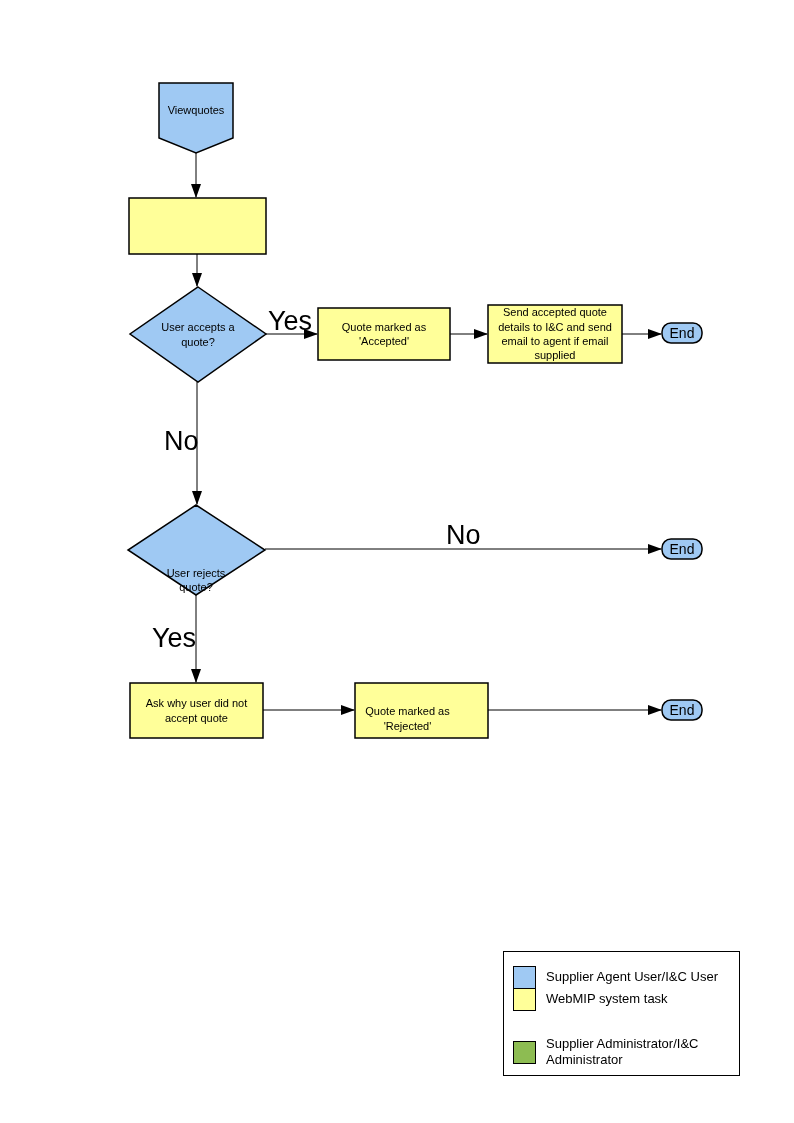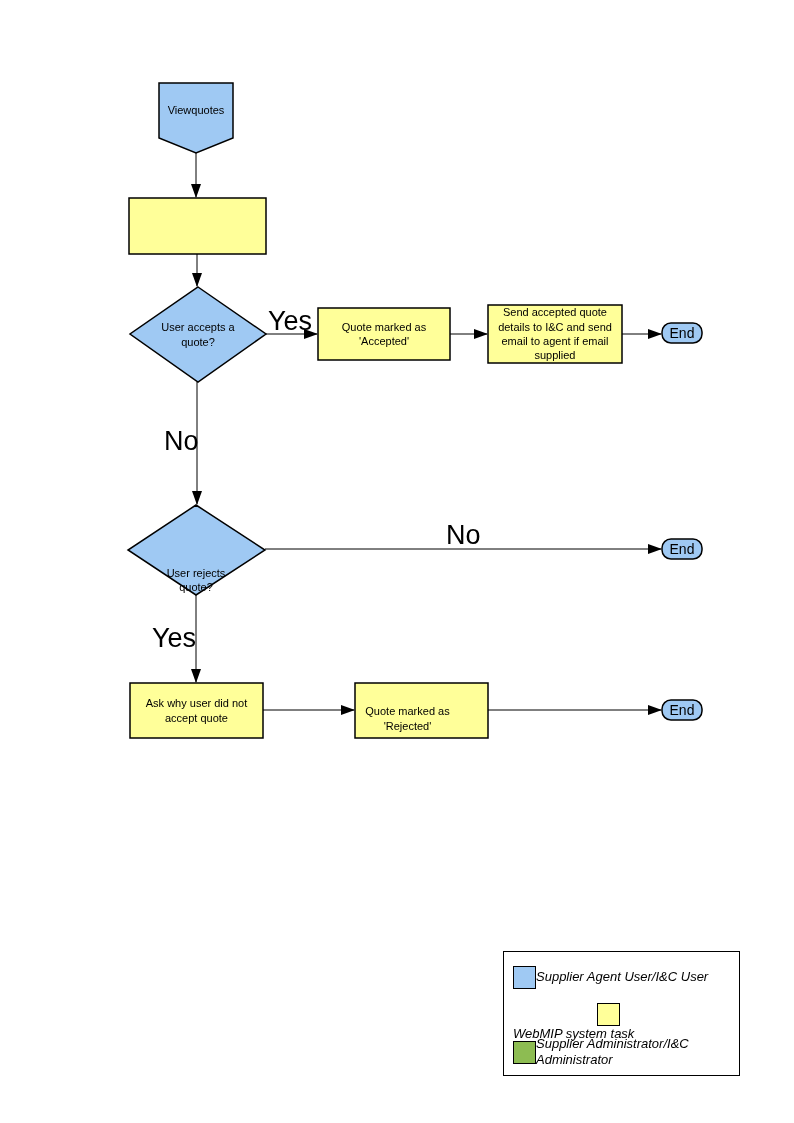--- a/index.html
+++ b/index.html
@@ -57,26 +57,25 @@
     position: absolute;
     left: 9px;
     display: flex;
     align-items: center;
   }
   .legend-swatch {
     flex: 0 0 auto;
     display: block;
   }
   .legend-label {
-    margin-left: 0;
+    margin-left: 10px;
     width: 190px;
     font-size: 13px;
     line-height: 1.25;
     color: #000000;
-    font-style: italic;
   }
 </style>
 </head>
 <body>
 
 <div id="page">
 
   <svg id="diagram-svg" viewBox="0 0 794 1123" xmlns="http://www.w3.org/2000/svg">
     <defs>
       <marker id="arrowhead" markerUnits="userSpaceOnUse" markerWidth="14" markerHeight="10" refX="13" refY="5" orient="auto">
@@ -134,21 +133,21 @@
   <div class="edge-label" style="left:446px; top:520px;">No</div>
   <div class="edge-label" style="left:152px; top:623px;">Yes</div>
 
   <div id="legend">
     <div class="legend-row" style="top:14px;">
       <svg class="legend-swatch" width="23" height="23">
         <rect x="0.5" y="0.5" width="22" height="22" stroke="#000000" stroke-width="1" fill="#9FC9F3"></rect>
       </svg>
       <span class="legend-label">Supplier Agent User/I&amp;C User</span>
     </div>
-    <div class="legend-row" style="top:51px;flex-direction:column;">
+    <div class="legend-row" style="top:36px;">
       <svg class="legend-swatch" width="23" height="23">
         <rect x="0.5" y="0.5" width="22" height="22" stroke="#000000" stroke-width="1" fill="#FFFF99"></rect>
       </svg>
       <span class="legend-label">WebMIP system task</span>
     </div>
     <div class="legend-row" style="top:84px;">
       <svg class="legend-swatch" width="23" height="23">
         <rect x="0.5" y="0.5" width="22" height="22" stroke="#000000" stroke-width="1" fill="#8DBC52"></rect>
       </svg>
       <span class="legend-label">Supplier Administrator/I&amp;C Administrator</span>

